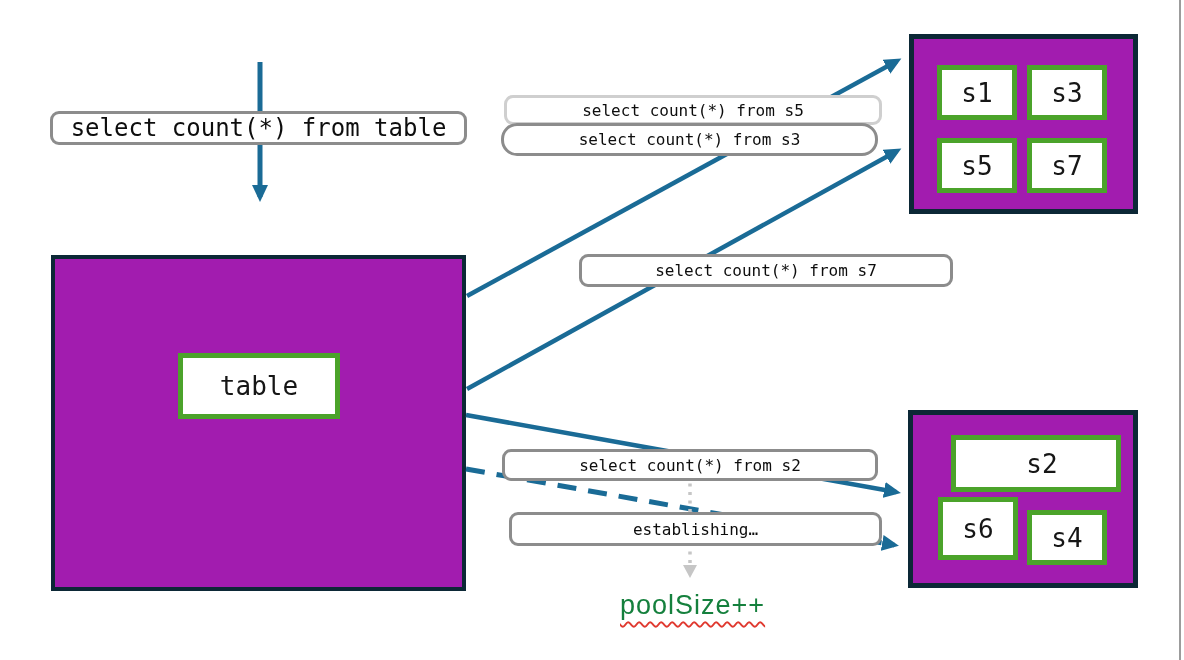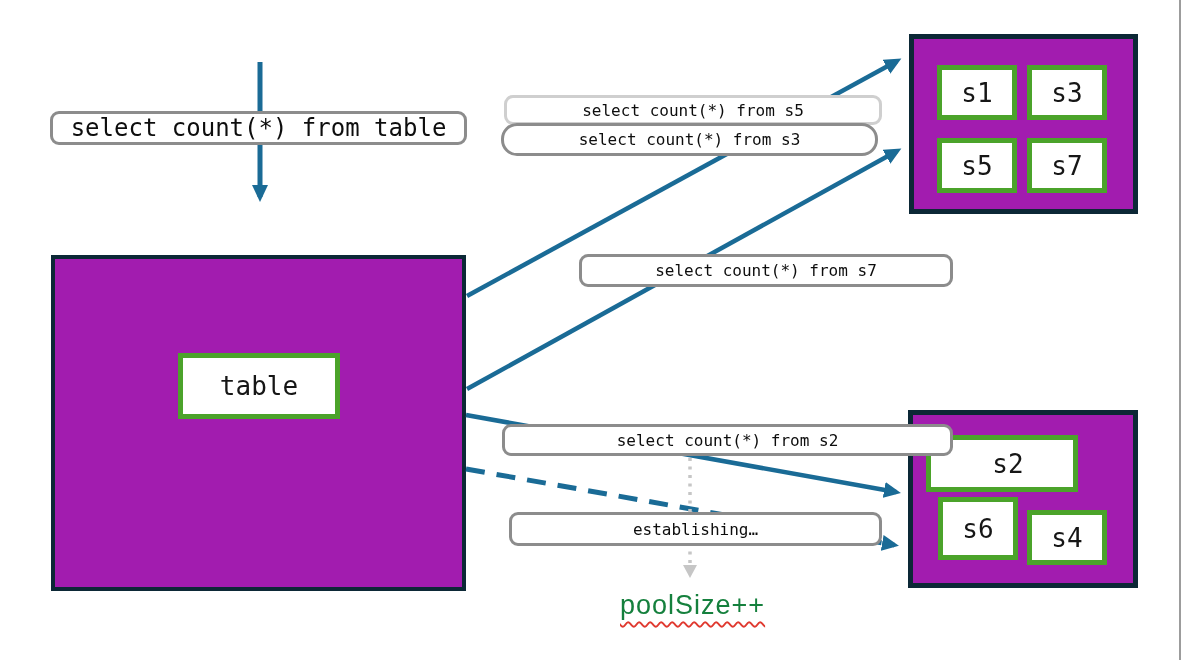--- a/index.html
+++ b/index.html
@@ -63,21 +63,21 @@
     </div>
     <div class="shard" style="left:23px; top:99px; width:80px; height:55px;">
       <span>s5</span>
     </div>
     <div class="shard" style="left:113px; top:99px; width:80px; height:55px;">
       <span>s7</span>
     </div>
   </div>
 
   <div class="group" style="left:908px; top:410px; width:230px; height:178px;">
-    <div class="shard" style="left:13px; top:20px; width:152px; height:57px;padding-left:12px;">
+    <div class="shard" style="left:38px; top:20px; width:170px; height:57px;padding-left:12px;">
       <span>s2</span>
     </div>
     <div class="shard" style="left:25px; top:82px; width:80px; height:63px;">
       <span>s6</span>
     </div>
     <div class="shard" style="left:114px; top:95px; width:80px; height:55px;">
       <span>s4</span>
     </div>
   </div>
 
@@ -107,21 +107,21 @@
   </div>
 
   <div class="qlabel over" style="left:501px; top:123px; width:377px; height:33px;border-radius:16px;">
     <span>select count(*) from s3</span>
   </div>
 
   <div class="qlabel" style="left:579px; top:254px; width:374px; height:33px;">
     <span>select count(*) from s7</span>
   </div>
 
-  <div class="qlabel" style="left:502px; top:424px; width:451px; height:32px;border-radius:9px;">
+  <div class="qlabel" style="left:502px; top:449px; width:376px; height:32px;border-radius:9px;">
     <span>select count(*) from s2</span>
   </div>
 
   <div class="qlabel" style="left:509px; top:512px; width:373px; height:34px;">
     <span>establishing…</span>
   </div>
 
   <div class="pool-size">
     <span>poolSize++</span>
   </div>

